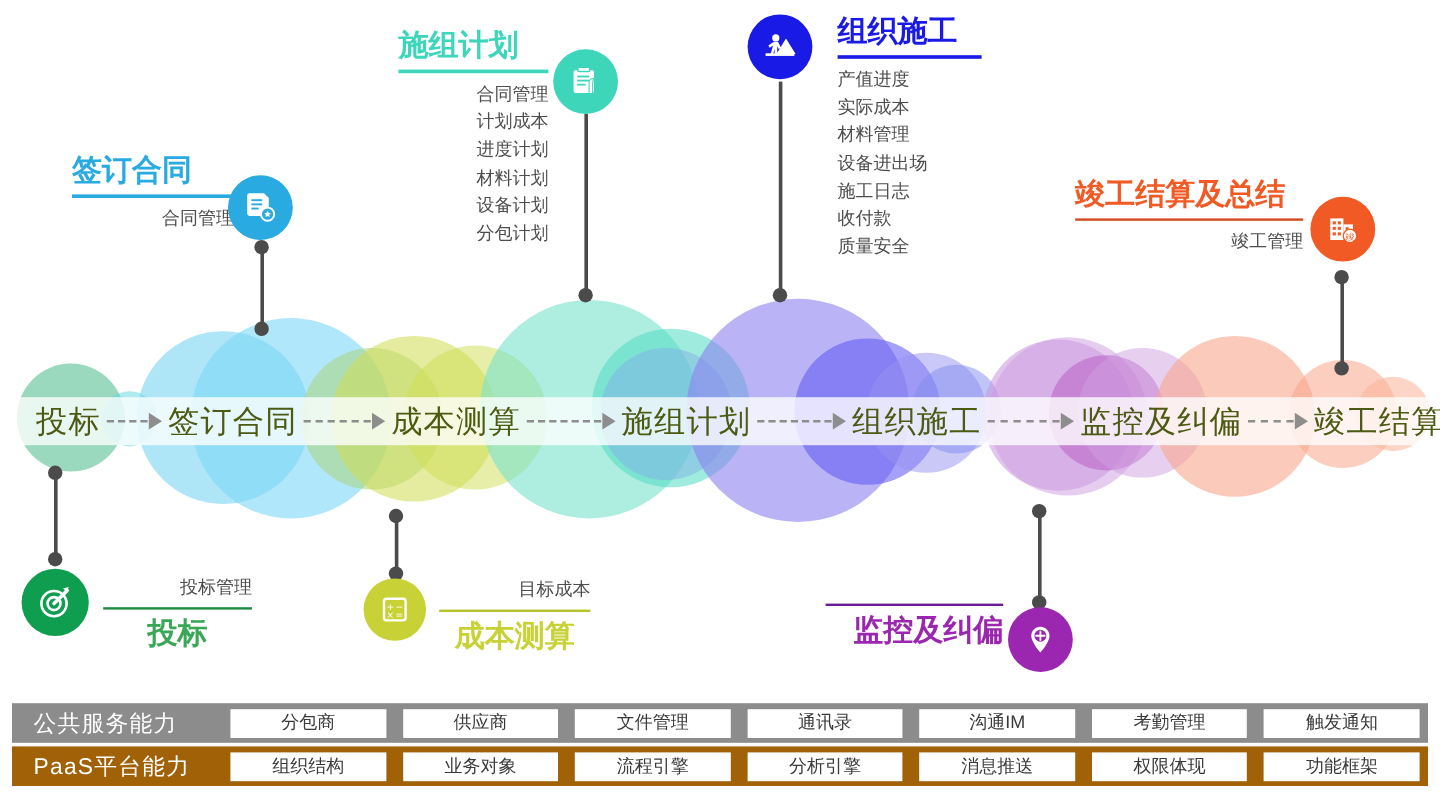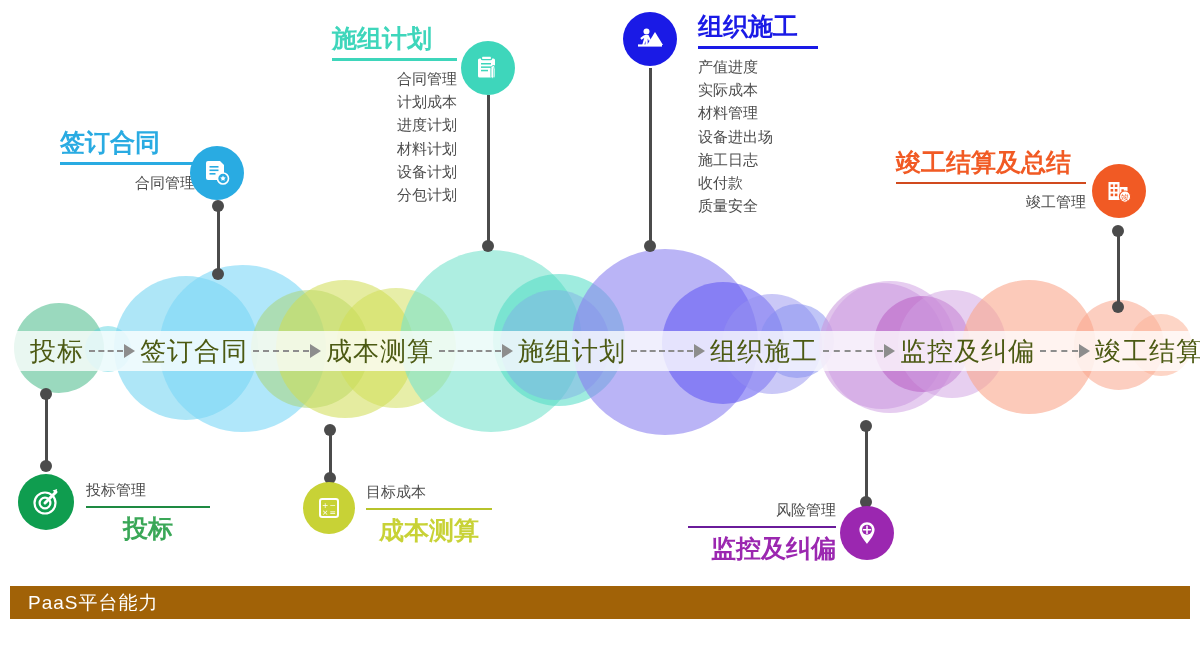--- a/index.html
+++ b/index.html
@@ -43,21 +43,21 @@
   .conn{position:absolute;}
   .conn .stem{position:absolute;left:50%;margin-left:-1.5px;width:3px;background:#4b4b4b;}
   .conn .dot{position:absolute;left:50%;margin-left:-6px;width:12px;height:12px;border-radius:50%;background:#4b4b4b;}
 
   
   .callout{position:absolute;}
   .callout-title{font-size:25px;font-weight:bold;white-space:nowrap;line-height:1.15;}
   .rule{height:3px;margin:5px 0 6px 0;}
   .sub{font-size:15px;color:#4d4d4d;line-height:1.55;white-space:nowrap;}
   .sub-right{text-align:right;}
-  .sub-center{text-align:left;}
+  .sub-center{text-align:right;}
 
   
   .badge{position:absolute;border-radius:50%;display:flex;align-items:center;justify-content:center;}
   .badge svg{display:block;}
 
   
   .capwrap{position:absolute;left:10px;top:586px;width:1180px;}
   .caprow{
     display:flex;align-items:center;background:#8c8c8c;height:33px;margin-bottom:3px;
   }
@@ -238,21 +238,20 @@
       <text x="16.7" y="20" font-size="7.6" fill="#fff" text-anchor="middle" font-family="DejaVu Sans, sans-serif">=</text>
     </svg>
   </div>
   <div class="callout" style="left:366px;top:480px;width:126px;">
     <div class="sub sub-center">目标成本</div>
     <div class="rule" style="background:#b7c32b;height:2px;"></div>
     <div class="callout-title" style="color:#c8d236;text-align:center;">成本测算</div>
   </div>
 
   <div class="callout" style="left:688px;top:498px;width:148px;">
-    <div class="sub sub-right">风险管理</div>
     <div class="rule" style="background:#6a1b9a;height:2px;"></div>
     <div class="callout-title" style="color:#9b27b0;text-align:right;">监控及纠偏</div>
   </div>
   <div class="badge" style="left:840px;top:506px;width:54px;height:54px;background:#9b27b0;">
     <svg width="28" height="28" viewBox="0 0 28 28" aria-hidden="true">
       <path d="M14 3.2c-4.2 0-7.6 3.4-7.6 7.6 0 5.6 7.6 14 7.6 14s7.6-8.4 7.6-14c0-4.2-3.4-7.6-7.6-7.6z" fill="#fff"></path>
       <circle cx="14" cy="10.8" r="5" fill="#9b27b0"></circle>
       <path d="M14 7.2v7.2M10.4 10.8h7.2" stroke="#fff" stroke-width="1.5" stroke-linecap="round"></path>
     </svg>
   </div>
@@ -285,18 +284,39 @@
       </div>
       <div class="stage-label" style="color: rgb(76, 90, 19);">监控及纠偏</div>
       <div class="arrowseg">
         <div class="dashline" style="width: 38px; border-top-color: rgb(141, 141, 141);"></div>
         <div class="arrowhead" style="border-left-color: rgb(141, 141, 141);"></div>
       </div>
       <div class="stage-label" style="color: rgb(76, 90, 19);">竣工结算及总结</div>
     </div>
 
   <div class="capwrap">
+    <div class="caprow">
+      <div class="caphead">公共服务能力</div>
+      <div class="capcells" id="caps0">
+          <div class="capcell">分包商</div>
+          <div class="capcell">供应商</div>
+          <div class="capcell">文件管理</div>
+          <div class="capcell">通讯录</div>
+          <div class="capcell">沟通IM</div>
+          <div class="capcell">考勤管理</div>
+          <div class="capcell">触发通知</div>
+        </div>
+    </div>
     <div class="caprow second">
       <div class="caphead">PaaS平台能力</div>
+      <div class="capcells" id="caps1">
+          <div class="capcell">组织结构</div>
+          <div class="capcell">业务对象</div>
+          <div class="capcell">流程引擎</div>
+          <div class="capcell">分析引擎</div>
+          <div class="capcell">消息推送</div>
+          <div class="capcell">权限体现</div>
+          <div class="capcell">功能框架</div>
+        </div>
     </div>
   </div>
 
 </div>
 
 </body></html>

